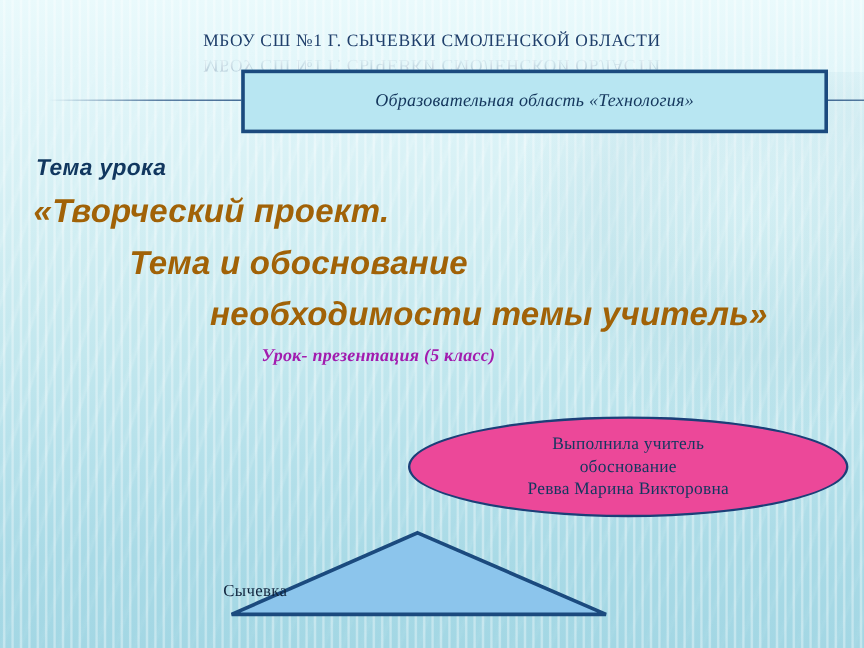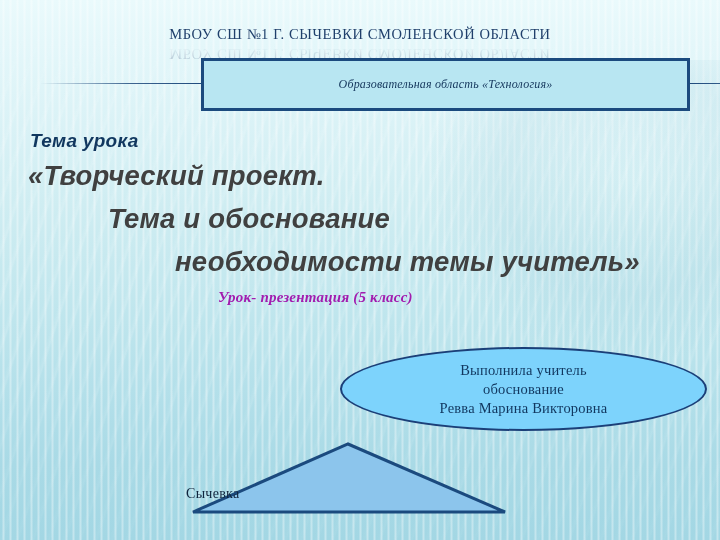--- a/index.html
+++ b/index.html
@@ -126,21 +126,21 @@
     background: #b8e6f2;
     border: 3px solid #1b4a7e;
     display: flex;
     align-items: center;
     justify-content: center;
     z-index: 5;
   }
   .subject-box-text {
     font-family: "Liberation Serif", serif;
     font-style: italic;
-    font-size: 12px;
+    font-size: 15px;
     color: #14365c;
     white-space: nowrap;
     letter-spacing: 0.2px;
   }
 
   
   .body-text {
     position: absolute;
     left: 0;
     top: 128px;
@@ -155,21 +155,21 @@
     color: #11375f;
     margin-left: 30px;
     line-height: 26px;
     letter-spacing: 0.3px;
   }
   .title-line {
     font-family: "Liberation Sans", sans-serif;
     font-style: italic;
     font-weight: bold;
     font-size: 27.5px;
-    color: #404040;
+    color: #a16207;
     line-height: 43px;
     letter-spacing: 0.2px;
     white-space: nowrap;
   }
   .tl-1 { margin-left: 28px; }
   .tl-2 { margin-left: 108px; }
   .tl-3 { margin-left: 175px; }
 
   .subtitle {
     margin-top: 6px;
@@ -186,21 +186,21 @@
   
   .author-oval {
     position: absolute;
     left: 340px;
     top: 347px;
     width: 367px;
     height: 84px;
     box-sizing: border-box;
     border: 2px solid #1b3f78;
     border-radius: 50% / 50%;
-    background: #7dd3fc;
+    background: #ec4899;
     display: flex;
     flex-direction: column;
     align-items: center;
     justify-content: center;
     z-index: 7;
   }
   .author-line {
     font-family: "Liberation Serif", serif;
     font-size: 14.5px;
     color: #11375f;

